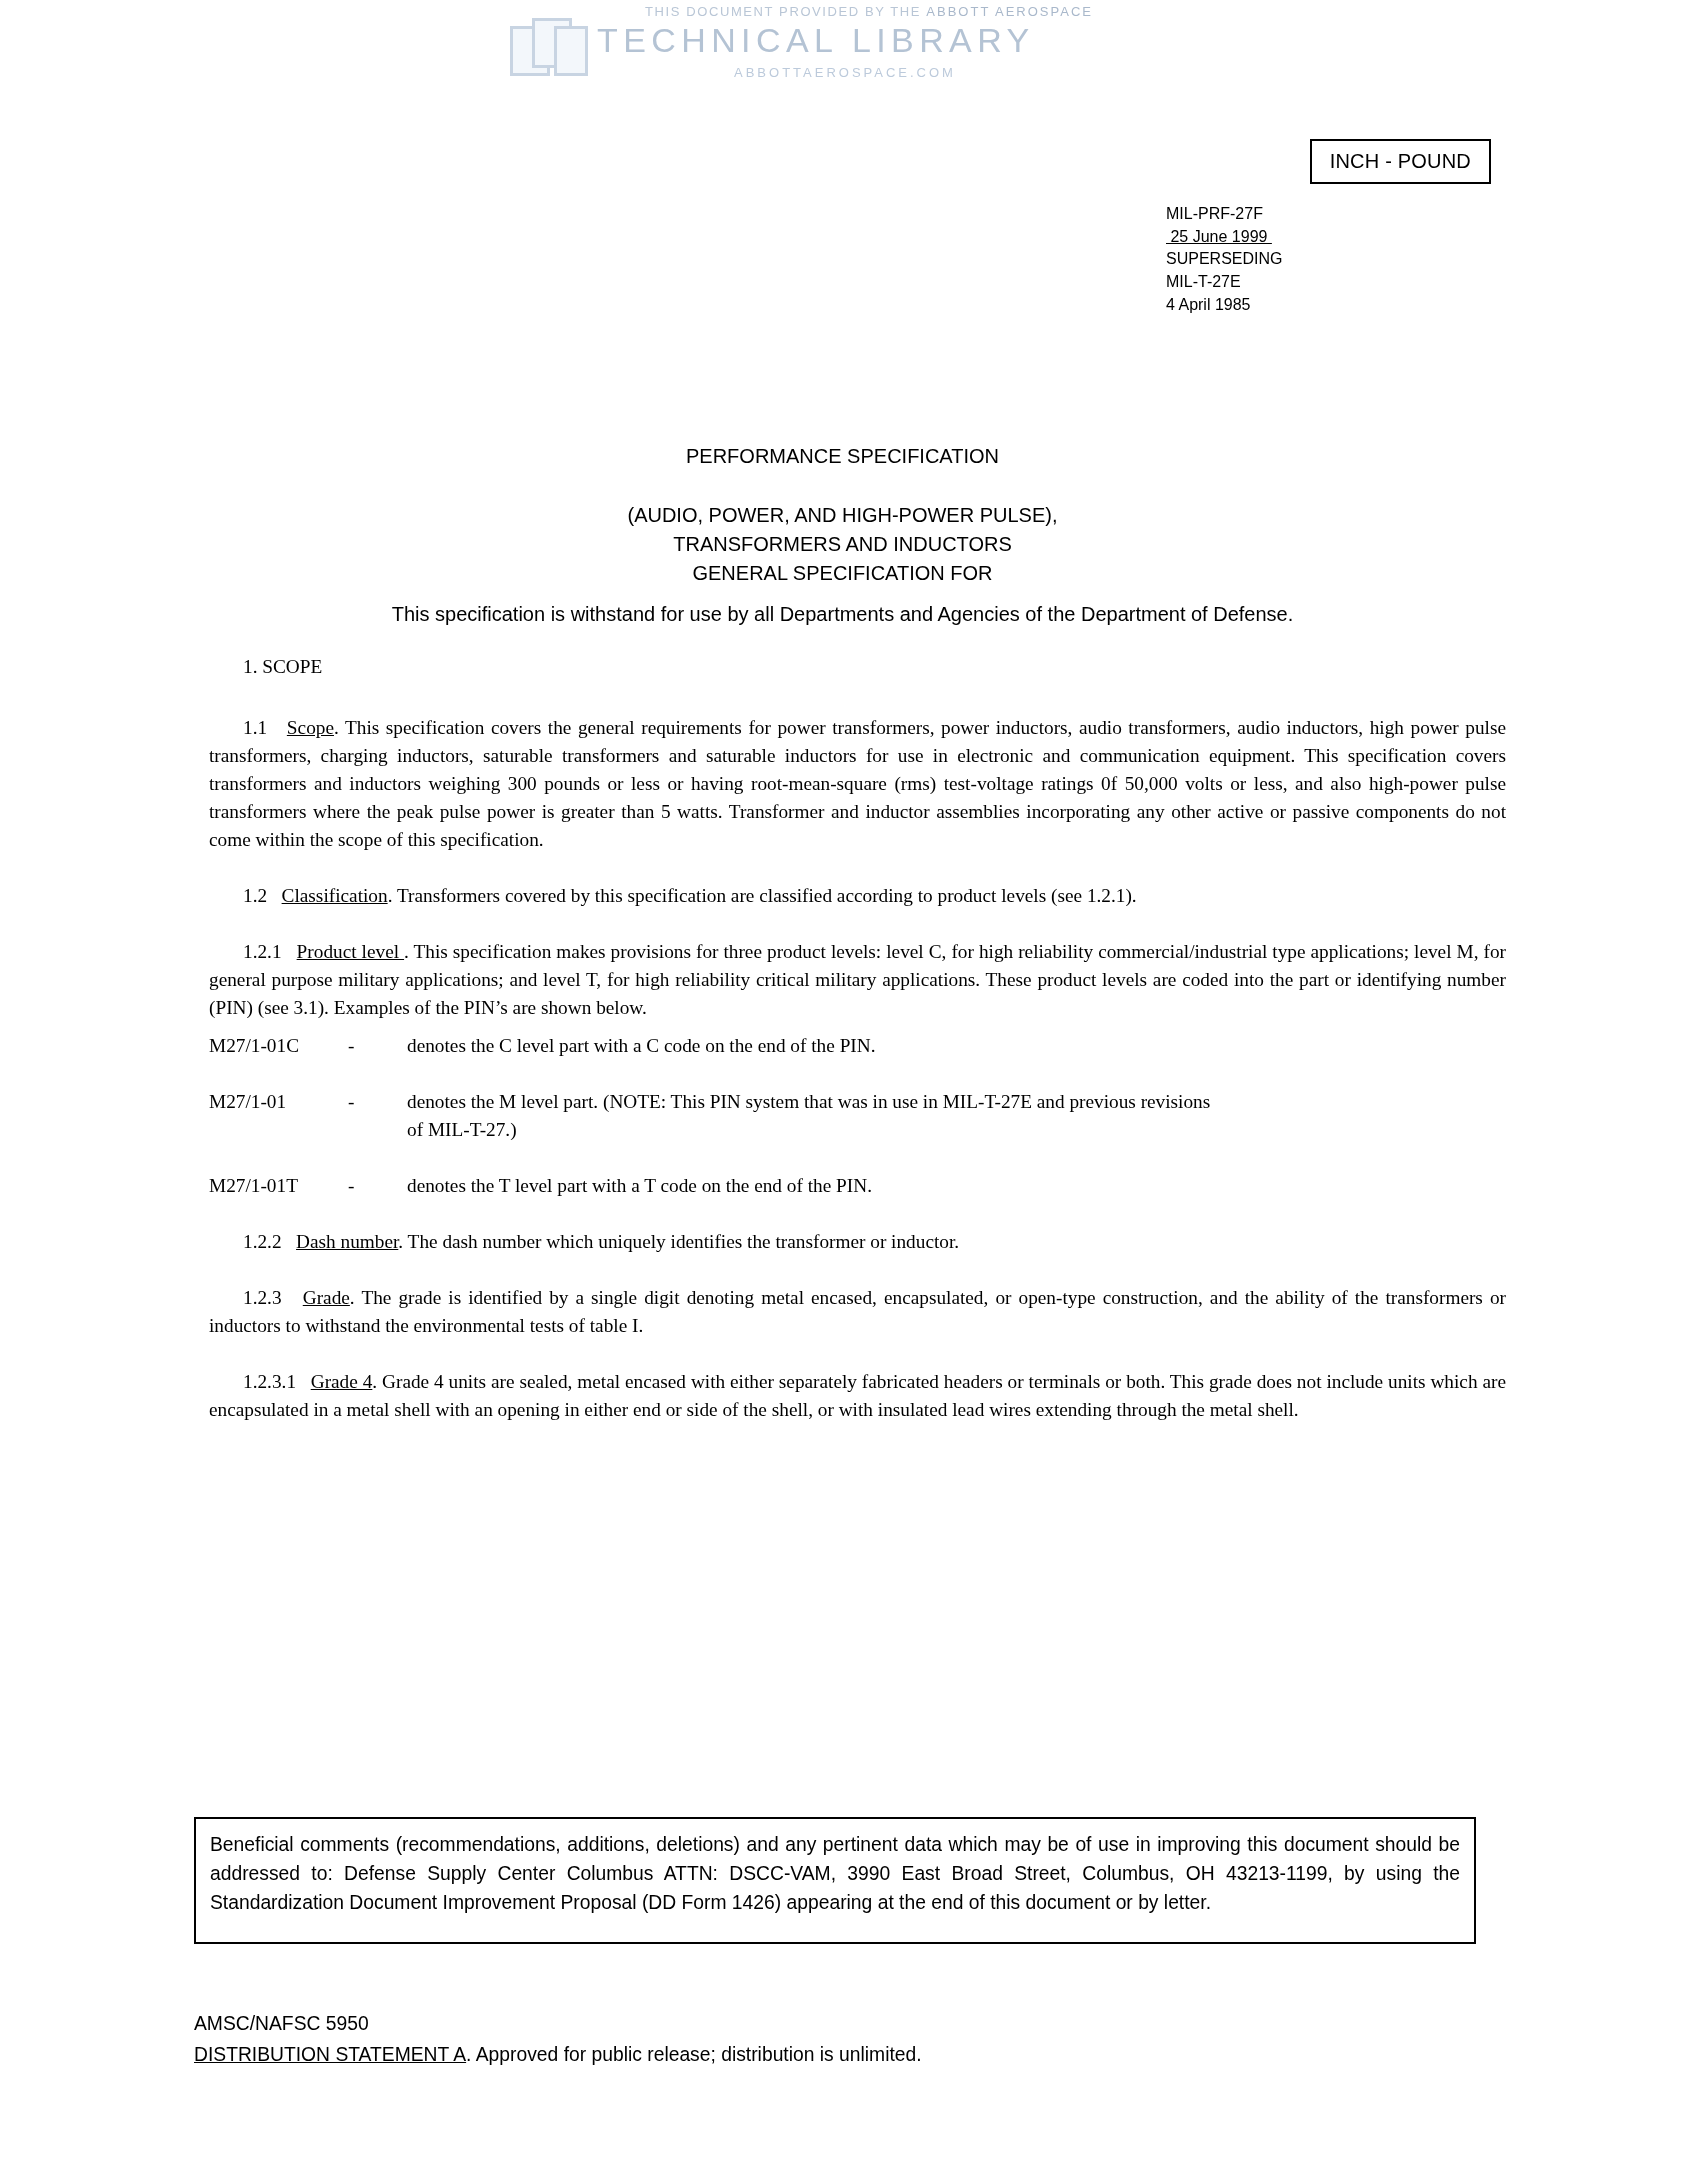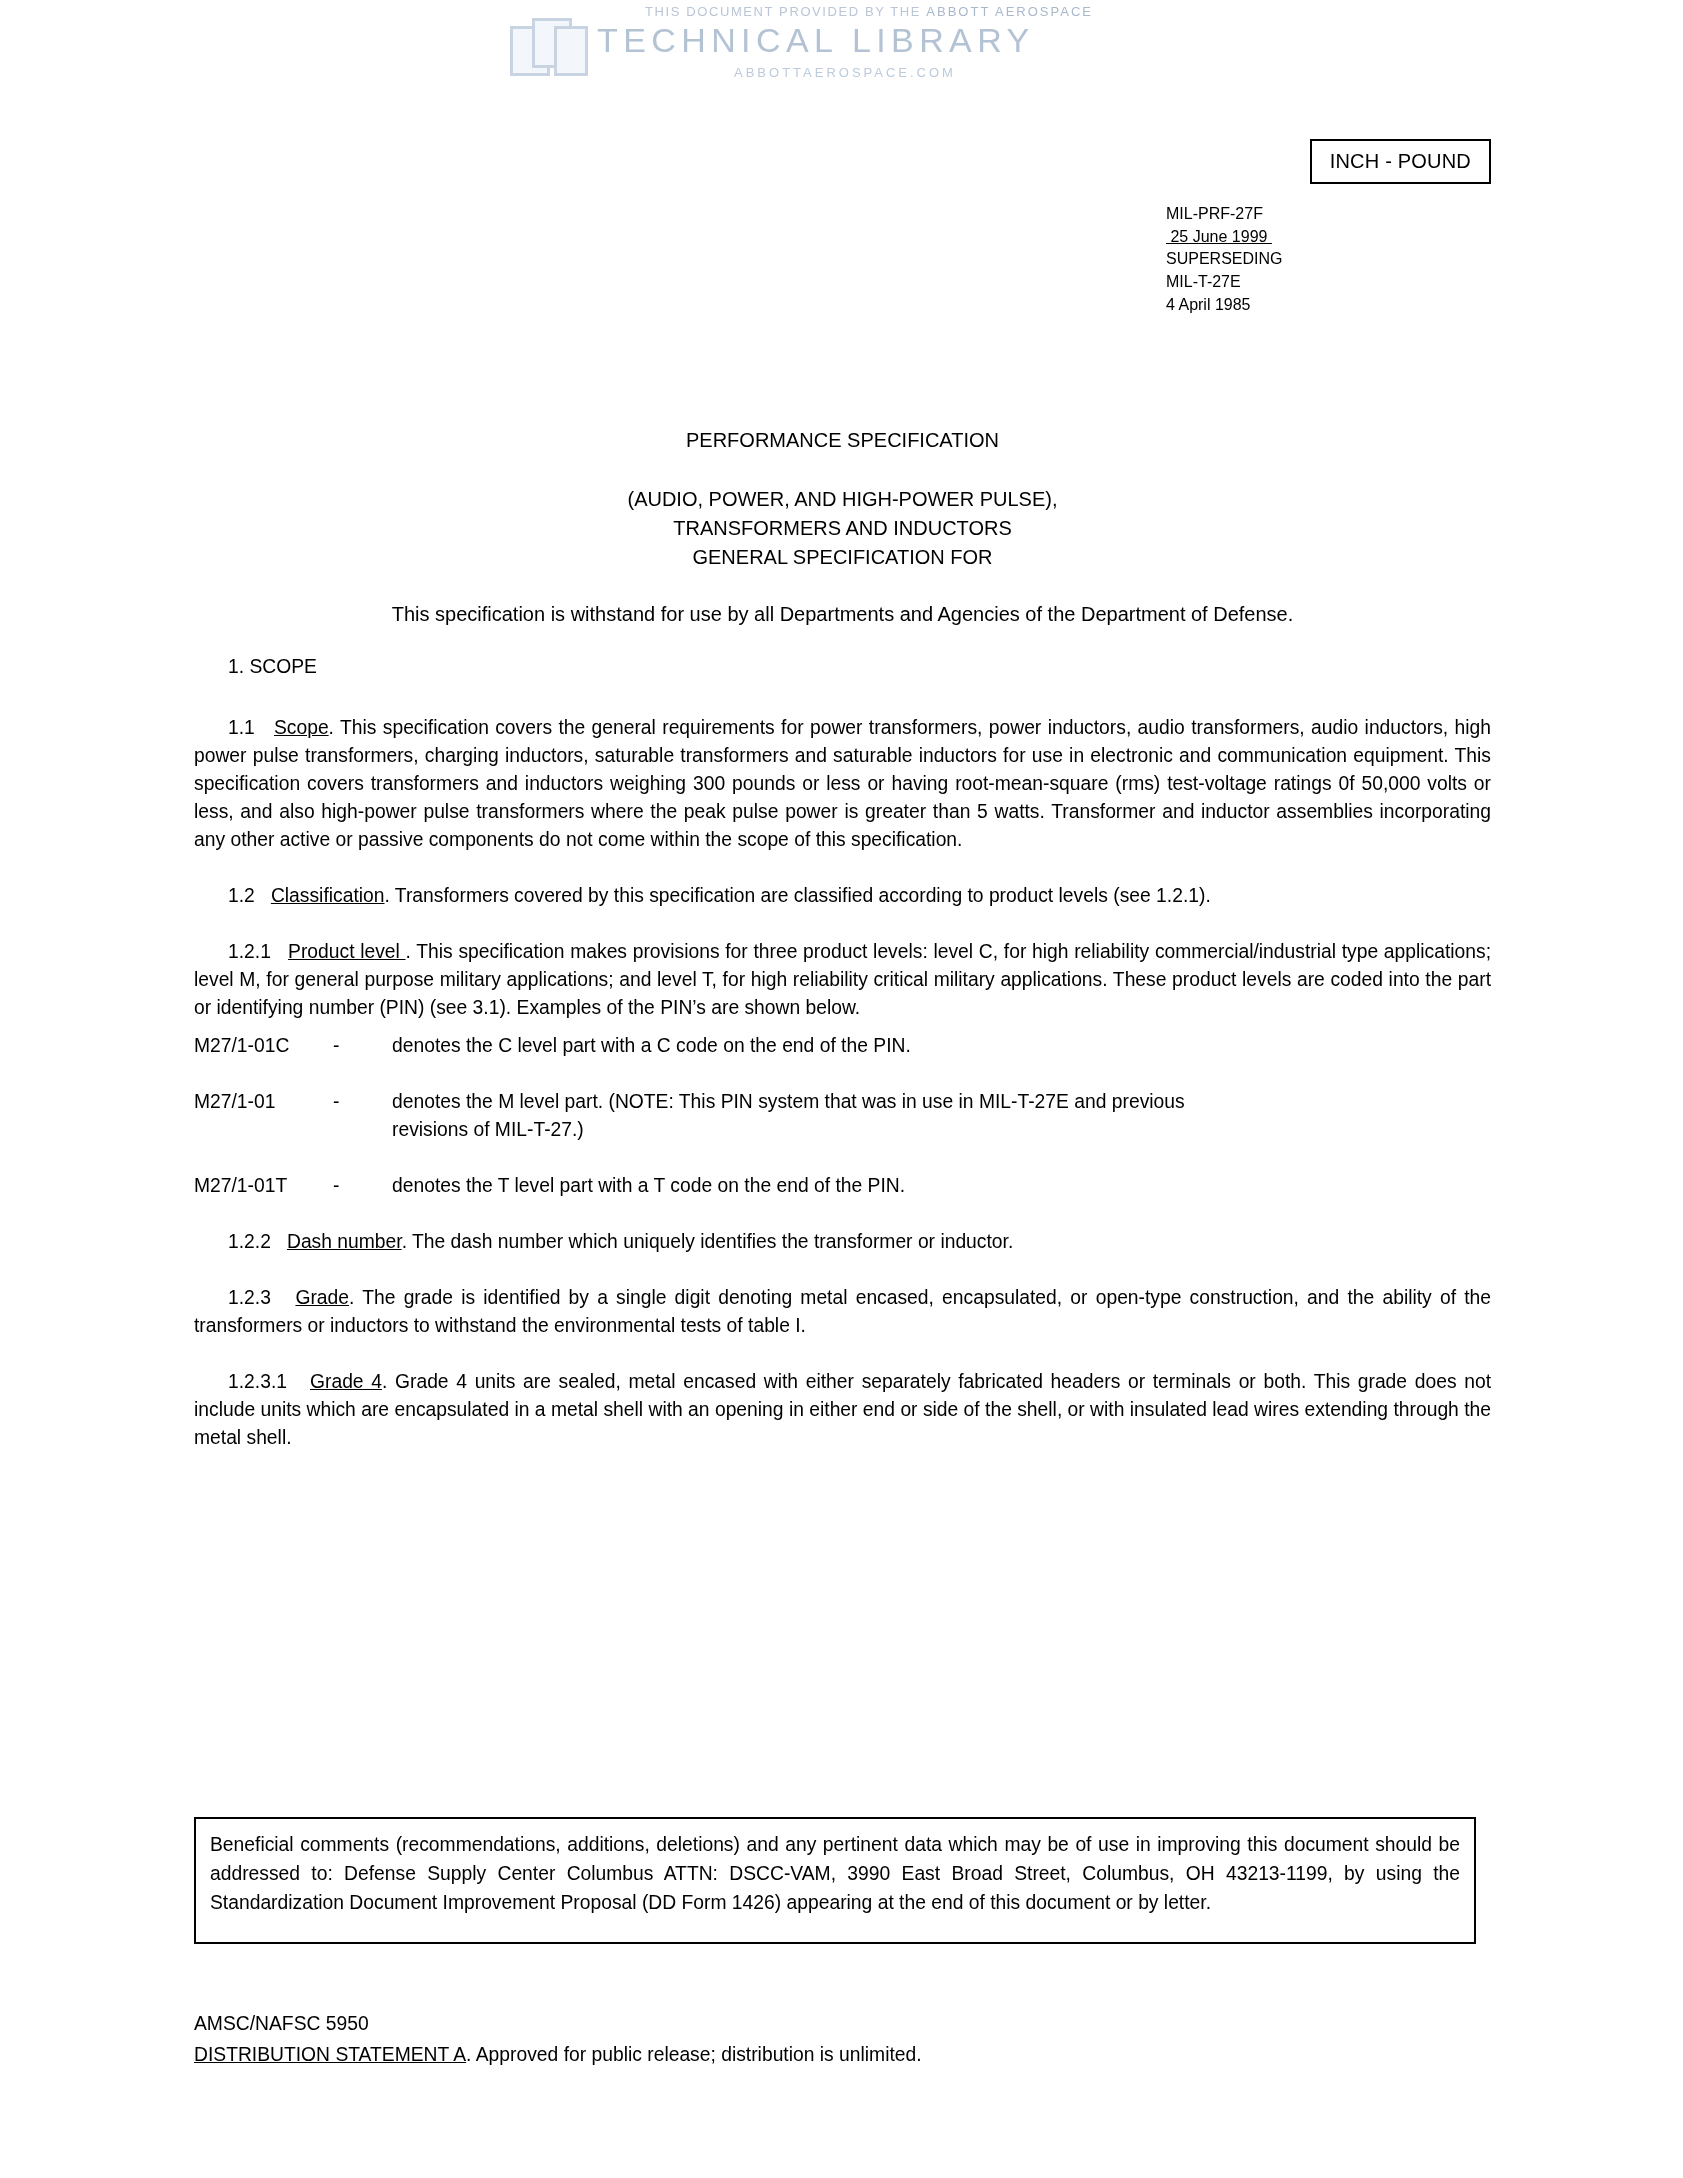--- a/index.html
+++ b/index.html
@@ -117,44 +117,45 @@
     font-size: 16px;
     line-height: 1.42;
     width: 297px;
   }
   .ident div { white-space: pre; }
   .ident .u { text-decoration: underline; }
 
   .title-block {
     margin-top: 0;
     position: absolute;
-    top: 426px;
+    top: 442px;
     left: 0;
     width: 1297px;
     text-align: center;
     font-size: 20px;
     line-height: 1.45;
   }
   .gap-1 { height: 30px; }
 
   .approved {
     position: absolute;
     top: 600px;
     left: 0;
     width: 1297px;
     text-align: center;
     font-size: 20px;
   }
 
   .content {
     position: absolute;
     top: 653px;
-    left: 0;
+    left: 15px;
     width: 1297px;
     font-size: 19.3px;
+    font-family: Liberation Serif, serif;
   }
 
   p.para {
     margin: 0 0 0 0;
     text-align: justify;
     text-justify: inter-word;
     line-height: 1.45;
   }
   p.scope-head {
     margin: 0 0 0 0;

